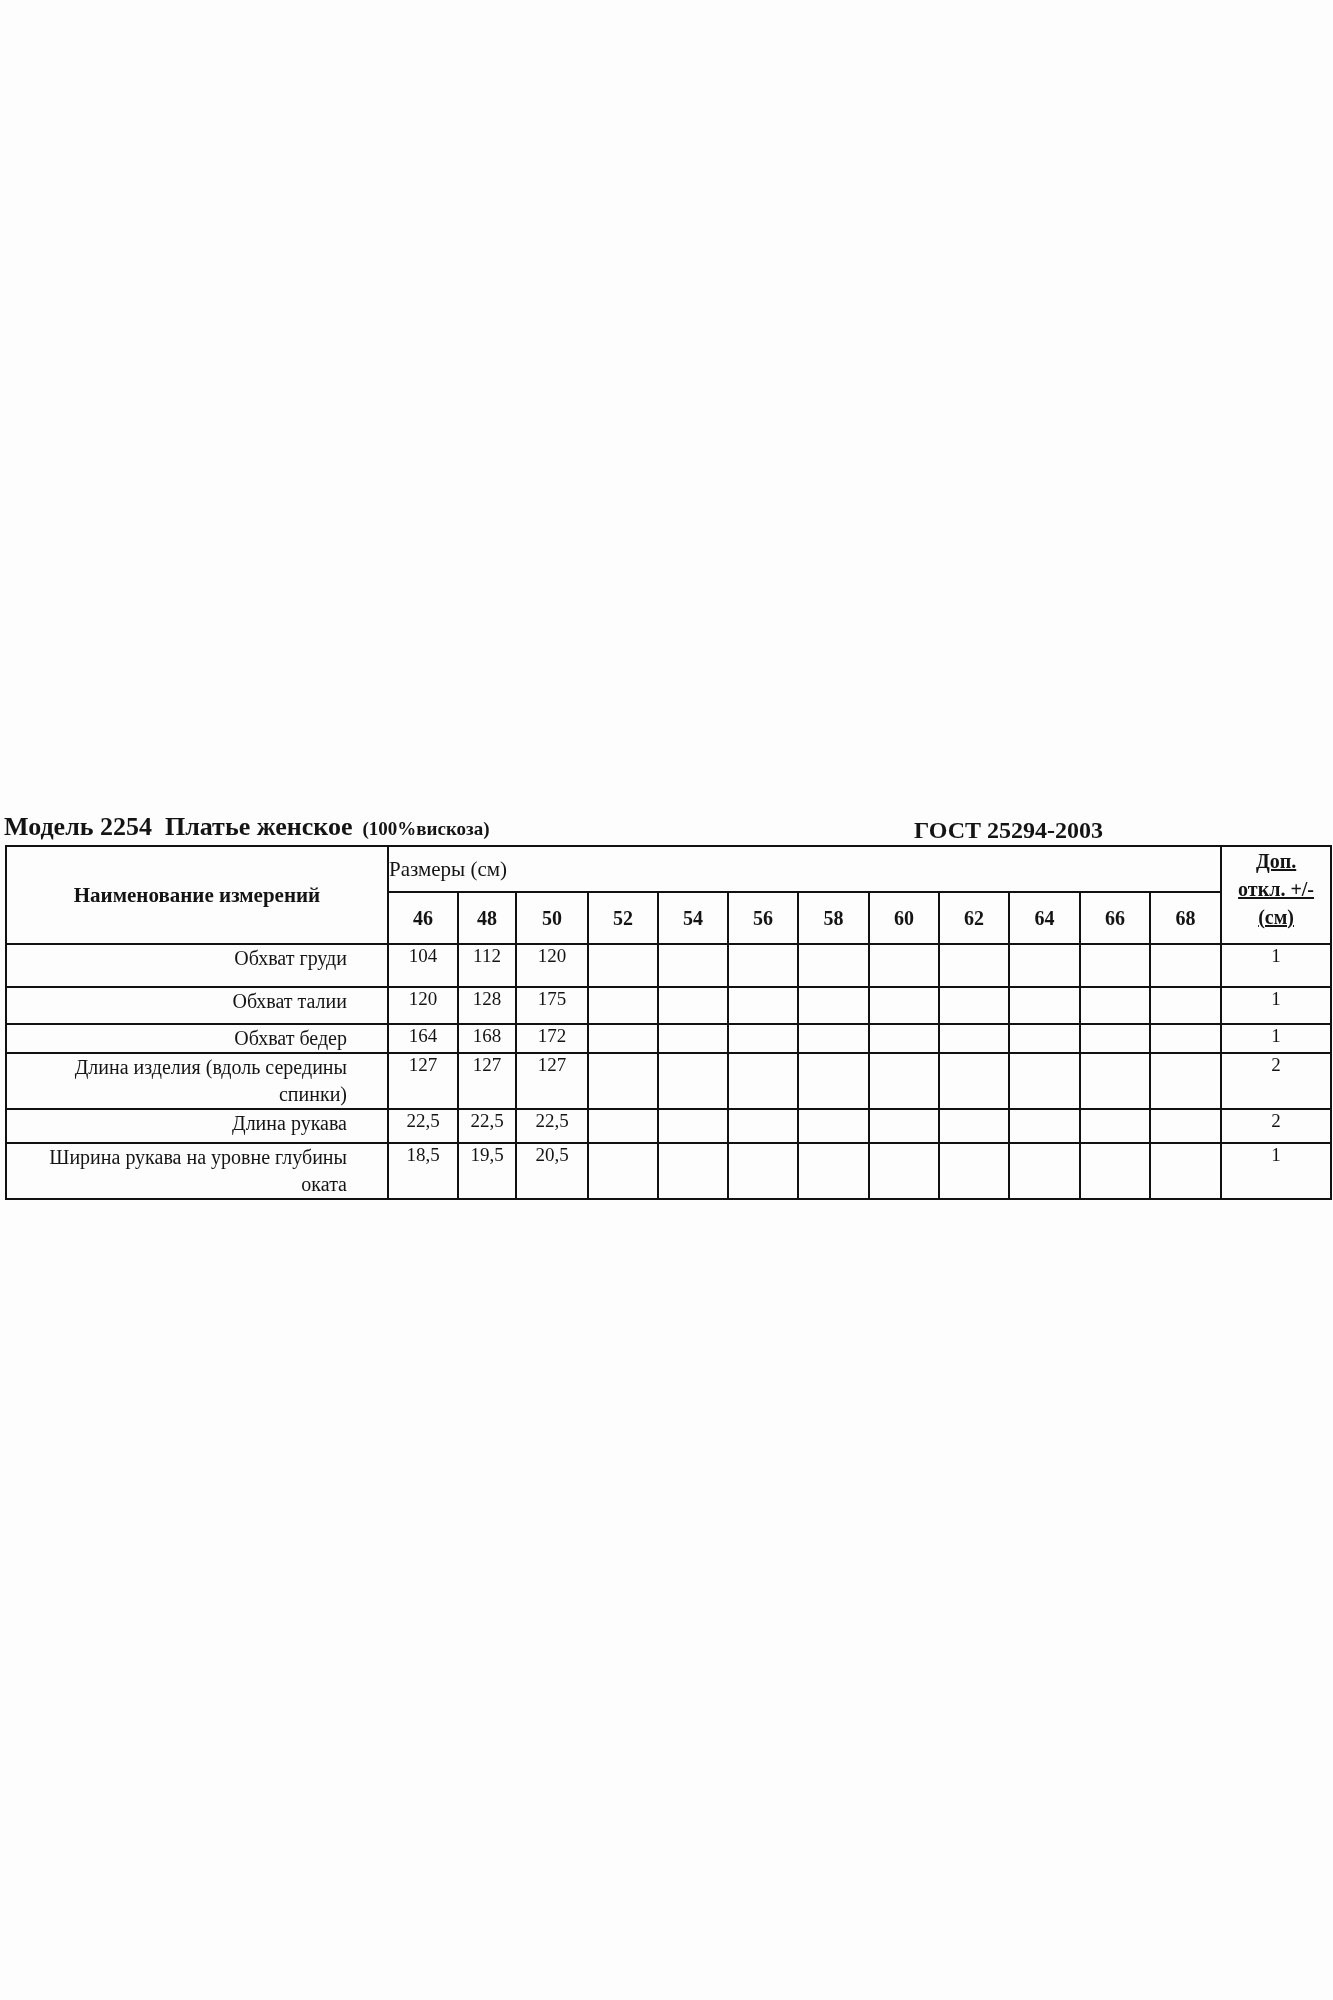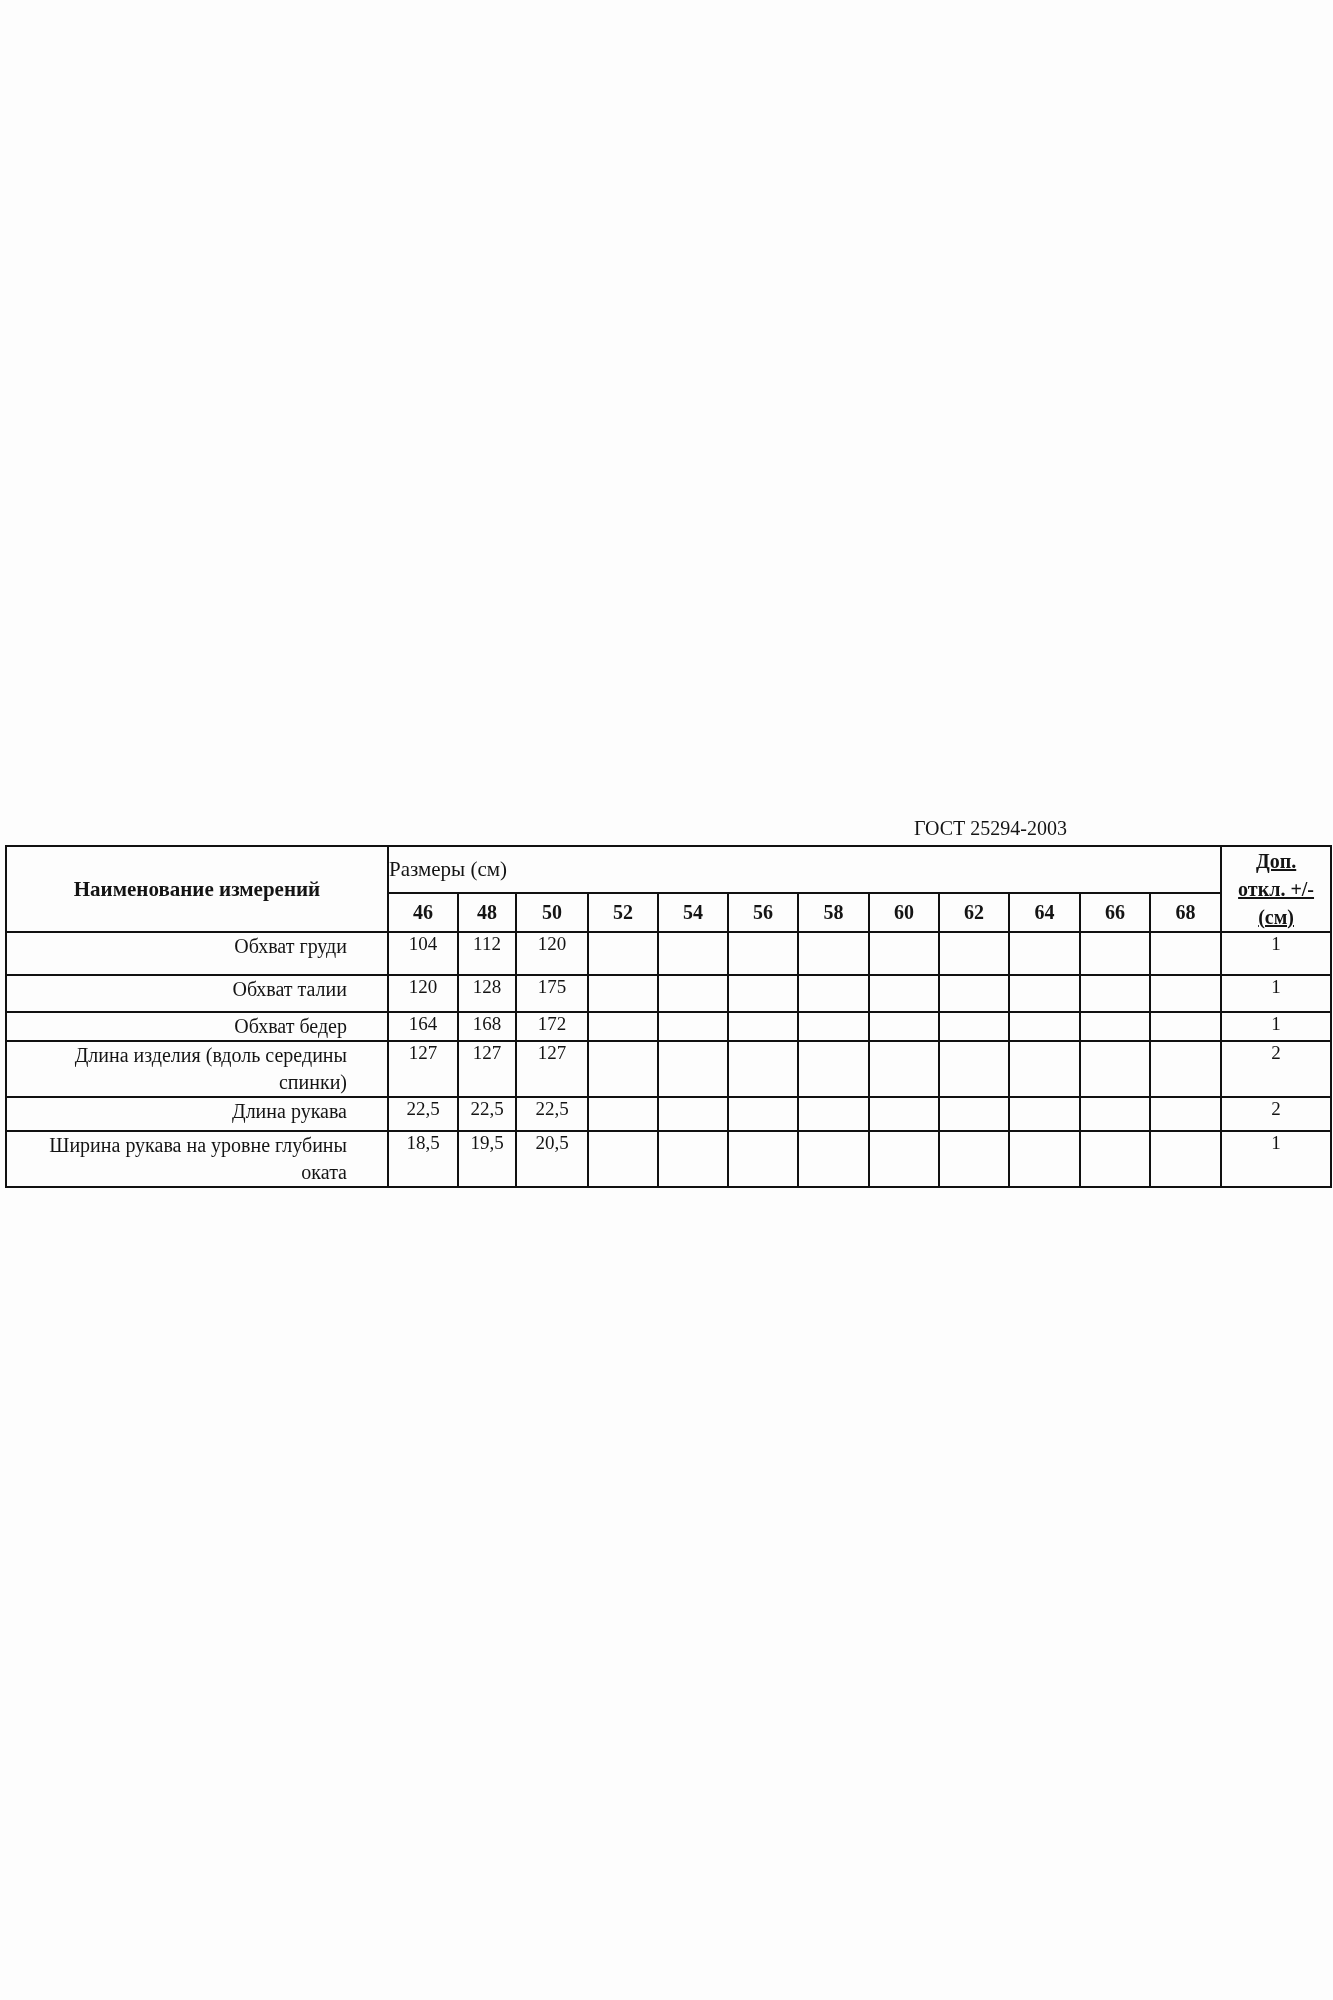--- a/index.html
+++ b/index.html
@@ -17,37 +17,37 @@
     white-space:nowrap;
   }
   .title-model{
     font-size:26px;font-weight:700;white-space:pre;
   }
   .title-note{
     font-size:19px;font-weight:700;margin-left:6px;
   }
   .gost{
     position:absolute;left:914px;top:817px;
-    font-size:20px;font-weight:400;
+    font-size:24px;font-weight:700;
   }
   
   table#size-table{
     position:absolute;left:5px;top:845px;
     width:1325px;
     border-collapse:collapse;
     table-layout:fixed;
   }
   #size-table th,#size-table td{
     border:2px solid #111;
     padding:0;
     background:#fdfdfd;
     overflow:hidden;
   }
   thead tr.hrow1{height:46px;}
-  thead tr.hrow2{height:39px;}
+  thead tr.hrow2{height:52px;}
   tbody tr:nth-child(1){height:43px;}
   tbody tr:nth-child(2){height:37px;}
   tbody tr:nth-child(3){height:24px;}
   tbody tr:nth-child(4){height:55px;}
   tbody tr:nth-child(5){height:34px;}
   tbody tr:nth-child(6){height:52px;}
 
   .name-header{
     font-size:21px;font-weight:700;text-align:center;
     vertical-align:middle;padding-bottom:22px;
@@ -72,20 +72,24 @@
   }
   td.dev-cell{
     font-size:19px;text-align:center;vertical-align:top;padding-top:4px;
   }
 </style>
 </head>
 <body>
 
 <div id="page">
 
+  <div id="title-line">
+    <span class="title-model">Модель 2254  Платье женское</span>
+    <span class="title-note">(100%вискоза)</span>
+  </div>
 
   <div class="gost">ГОСТ 25294-2003</div>
 
   <table id="size-table">
     <colgroup>
       <col style="width:382px">
       <col style="width:70px">
         <col style="width:58px">
         <col style="width:72px">
       <col style="width:70px">

